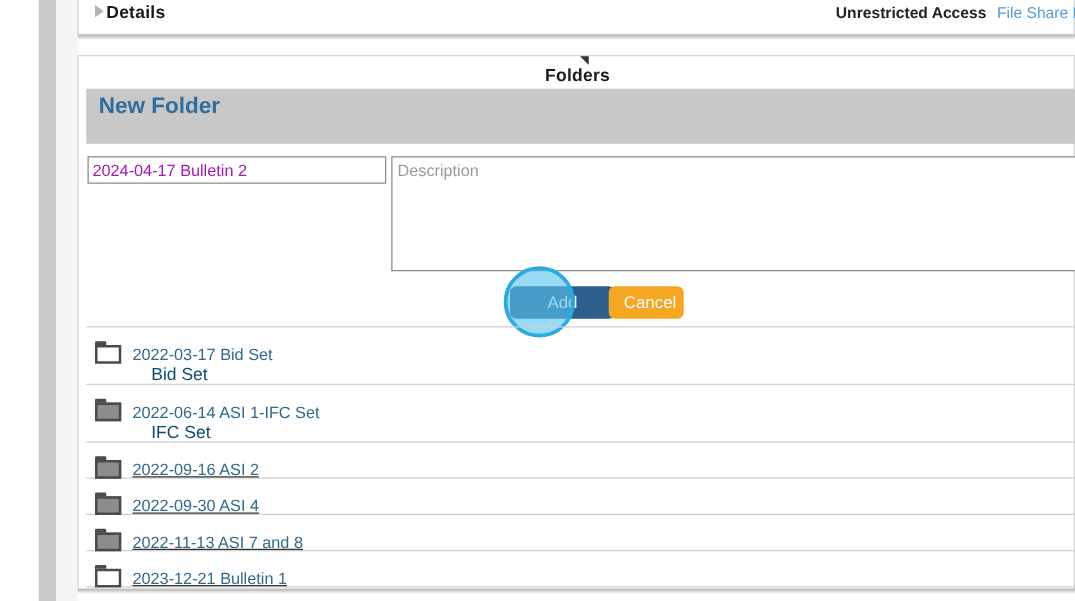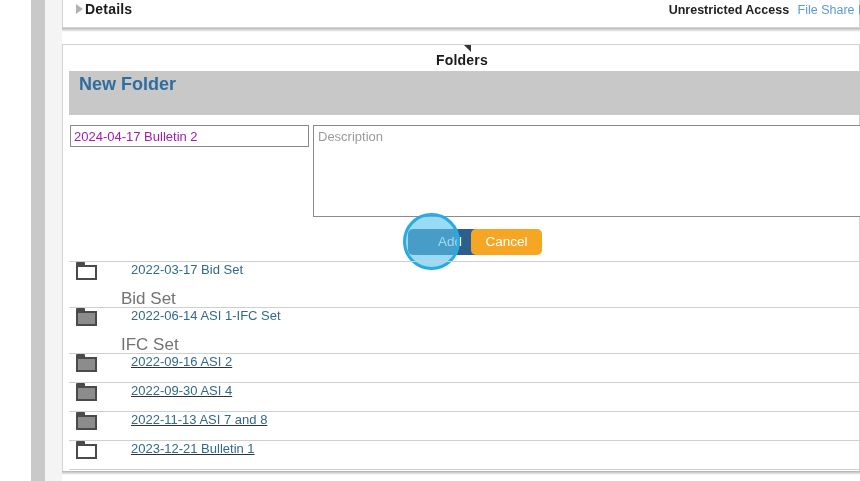--- a/index.html
+++ b/index.html
@@ -185,22 +185,22 @@
     padding: 0 12px;
     line-height: 26px;
     text-align: center;
   }
   #add-folder-button {
     left: 345px; top: 4px;
     width: 84px;
     background: #2c5f8d;
   }
   #cancel-button {
-    left: 408px; top: 4px;
-    width: 71px;
+    left: 424px; top: 4px;
+    width: 60px;
     background: #f5a623;
   }
   
   #click-indicator {
     position: absolute;
     left: 340px; top: -12px;
     width: 57px; height: 57px;
     border-radius: 50%;
     background: rgba(90, 195, 238, .62);
     border: 3px solid #29ABE2;
@@ -225,24 +225,23 @@
     position: relative;
     box-sizing: border-box;
     border-bottom: 1px solid #cfcfcf;
     padding: 0;
   }
   .folder-row.with-desc { height: 46px; }
   .folder-row.no-desc   { height: 29px; text-decoration: underline; }
 
   .folder-main {
     display: flex;
-    align-items: flex-start;
+    align-items: flex-end;
     height: 29px;
     padding-left: 7px;
-    gap: 25px;
   }
   .folder-icon {
     width: 22px; height: 18px;
     position: relative;
     flex: 0 0 auto;
     margin-right: 8px;
   }
   .folder-icon .tab {
     position: absolute;
     left: 0; top: 0;
@@ -259,22 +258,22 @@
     background: #ffffff;
   }
   .folder-icon.filled .body { background: #8c8c8c; }
   .folder-name {
     font-size: 13px;
     color: #31698a;
     cursor: pointer;
     white-space: nowrap;
   }
   .folder-desc {
-    font-size: 17px;
-    color: #737373;
+    font-size: 14px;
+    color: #0c4a6e;
     padding-left: 52px;
     line-height: 16px;
   }
 
   #bottom-shadow {
     position: absolute;
     left: 62px; top: 471px;
     width: 798px; height: 4px;
     background: linear-gradient(to bottom, #b0b0b0, #ffffff);
   }

